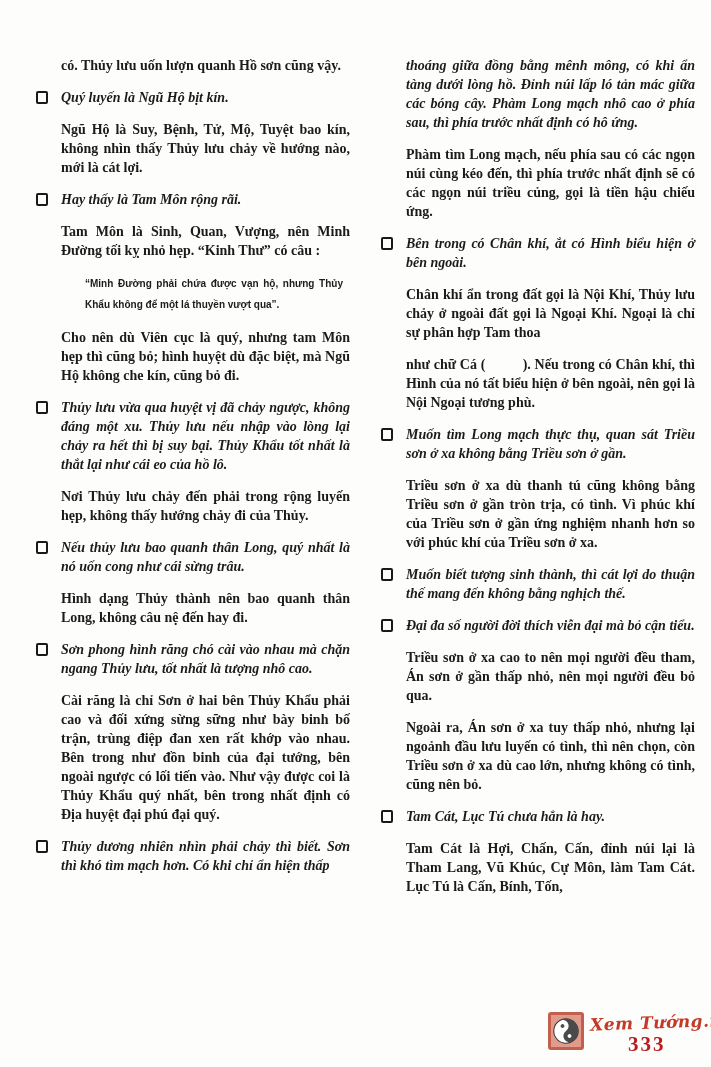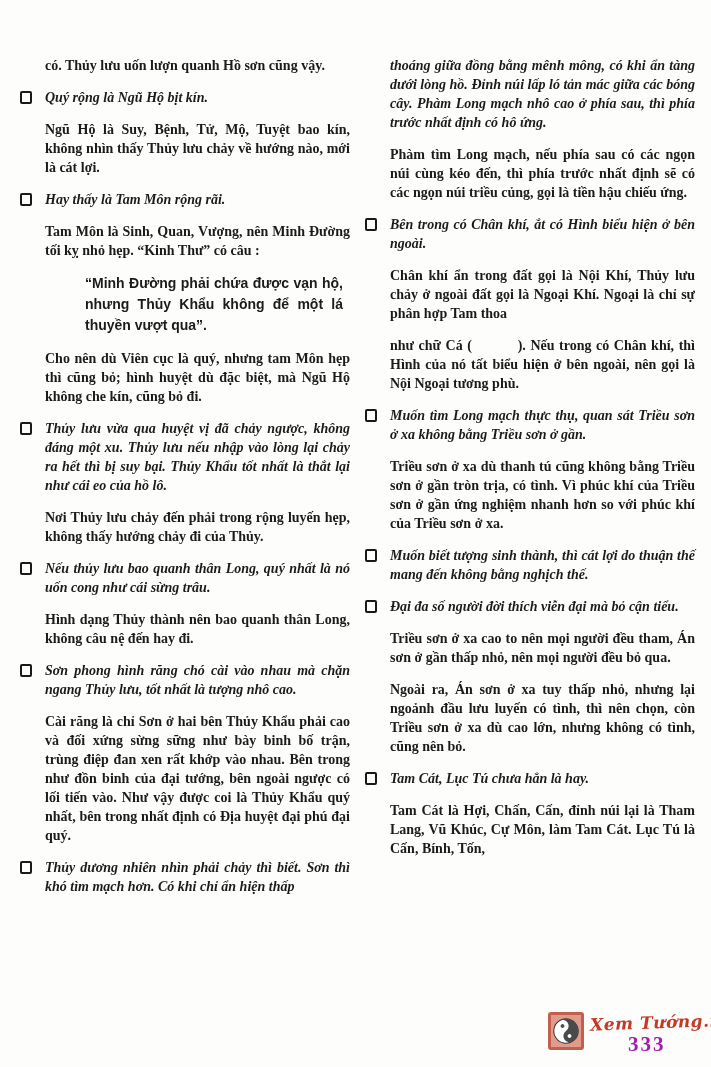--- a/index.html
+++ b/index.html
@@ -16,35 +16,35 @@
     display:flex;
   }
   .col {
     width:305px;
     font-size:14px;
     line-height:19px;
     font-weight:700;
     text-align:justify;
   }
   .col-right { margin-left:40px;font-family:Liberation Serif, serif; }
-  .block { margin:0 0 13px 0; }
+  .block { margin:0 0 13px 16px; }
   .bullet { position:relative; font-style:italic; margin-top:4px; }
   .italic-cont { font-style:italic; }
   .marker {
     position:absolute; left:-25px; top:3px;
     width:8px; height:9px;
     border:2px solid #191919;
     border-radius:2px;
     background:transparent;
   }
   .quote {
     margin-left:40px;
     width:258px;
     font-family:"Liberation Sans", sans-serif;
-    font-size:14px;
+    font-size:10px;
     line-height:21px;
     font-weight:700;
     text-align:justify;
   }
   
   .watermark { position:absolute; left:546px; top:1004px; width:165px; height:62px; }
   .wm-icon {
     position:absolute; left:2px; top:8px;
     width:36px; height:38px;
     background:#e29a8b;
@@ -61,33 +61,33 @@
     font-size:17px;
     color:#c43a28;
     white-space:nowrap;
     transform:rotate(-2deg);
     letter-spacing:0.5px;
   }
   .wm-page {
     position:absolute; left:82px; top:28px;
     font-family:"Liberation Serif", serif;
     font-size:21px; font-weight:700;
-    color:#a21caf;
+    color:#b91c1c;
     letter-spacing:2px;
   }
 </style>
 </head>
 <body>
 
 <div class="page">
 
   <div class="content">
     <div class="col col-left">
         <div class="block para"><span>có. Thủy lưu uốn lượn quanh Hồ sơn cũng vậy.</span></div>
-        <div class="block bullet"><span class="marker"></span><span>Quý rộng là Ngũ Hộ bịt kín.</span></div>
+        <div class="block bullet"><span class="marker"></span><span>Quý luyến là Ngũ Hộ bịt kín.</span></div>
         <div class="block para"><span>Ngũ Hộ là Suy, Bệnh, Tử, Mộ, Tuyệt bao kín, không nhìn thấy Thủy lưu chảy về hướng nào, mới là cát lợi.</span></div>
         <div class="block bullet"><span class="marker"></span><span>Hay thấy là Tam Môn rộng rãi.</span></div>
         <div class="block para"><span>Tam Môn là Sinh, Quan, Vượng, nên Minh Đường tối kỵ nhỏ hẹp. “Kinh Thư” có câu :</span></div>
         <div class="block quote"><span>“Minh Đường phải chứa được vạn hộ, nhưng Thủy Khẩu không để một lá thuyền vượt qua”.</span></div>
         <div class="block para"><span>Cho nên dù Viên cục là quý, nhưng tam Môn hẹp thì cũng bỏ; hình huyệt dù đặc biệt, mà Ngũ Hộ không che kín, cũng bỏ đi.</span></div>
         <div class="block bullet"><span class="marker"></span><span>Thủy lưu vừa qua huyệt vị đã chảy ngược, không đáng một xu. Thủy lưu nếu nhập vào lòng lại chảy ra hết thì bị suy bại. Thủy Khẩu tốt nhất là thắt lại như cái eo của hồ lô.</span></div>
         <div class="block para"><span>Nơi Thủy lưu chảy đến phải trong rộng luyến hẹp, không thấy hướng chảy đi của Thủy.</span></div>
         <div class="block bullet"><span class="marker"></span><span>Nếu thủy lưu bao quanh thân Long, quý nhất là nó uốn cong như cái sừng trâu.</span></div>
         <div class="block para"><span>Hình dạng Thủy thành nên bao quanh thân Long, không câu nệ đến hay đi.</span></div>
         <div class="block bullet"><span class="marker"></span><span>Sơn phong hình răng chó cài vào nhau mà chặn ngang Thủy lưu, tốt nhất là tượng nhô cao.</span></div>

